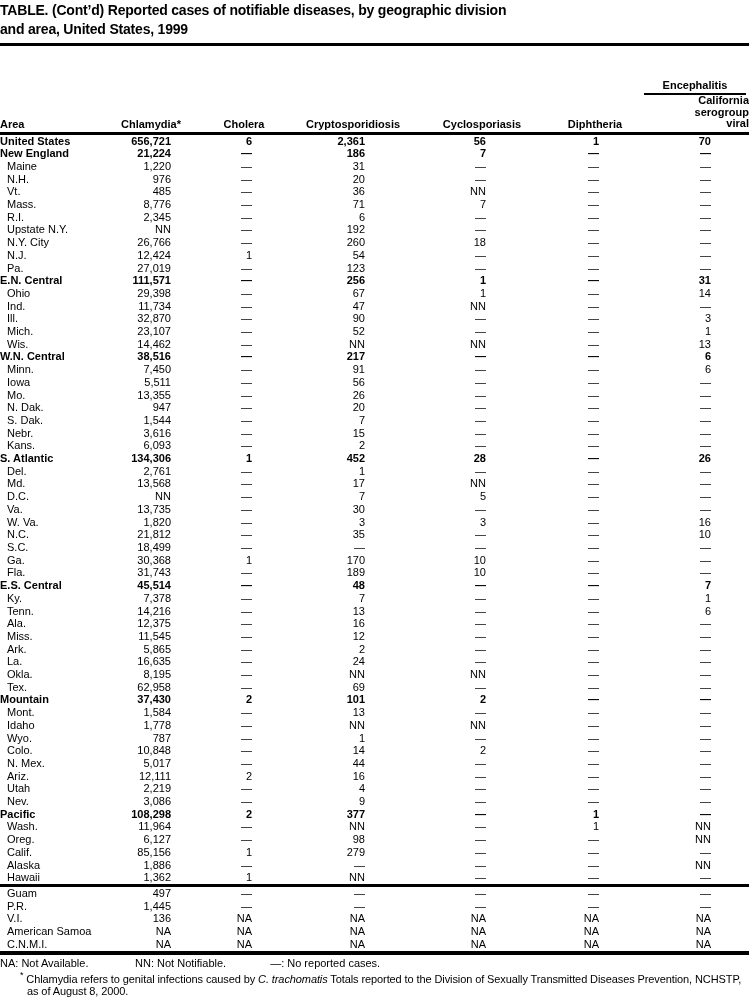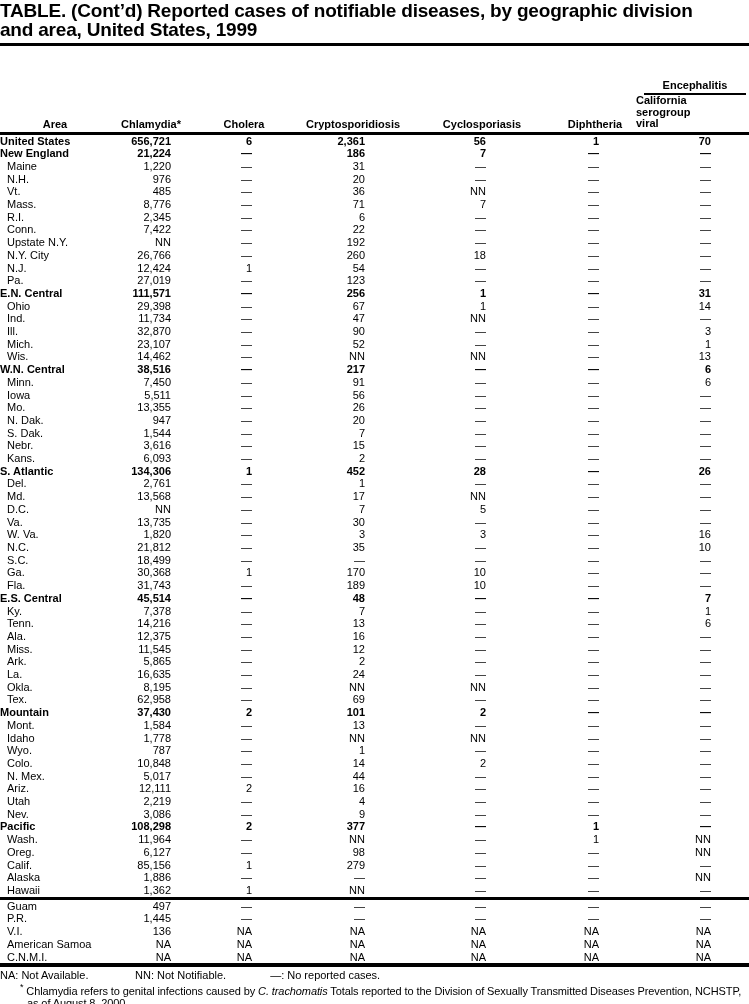--- a/index.html
+++ b/index.html
@@ -2,42 +2,42 @@
 <html><head>
 <meta charset="utf-8">
 <style>
   html,body { margin:0; padding:0; background:#fff; }
   .page {
     width:749px; height:1004px; position:relative; overflow:hidden;
     background:#fff; color:#000;
     font-family:"Liberation Sans","DejaVu Sans",sans-serif;
   }
   .title {
-    font-weight:bold; font-size:19px; line-height:19px;
+    font-weight:bold; font-size:14px; line-height:19px;
     letter-spacing:-0.2px; padding-top:1px;
   }
   .rule { background:#000; width:749px; }
   .rule.top    { height:3px; margin-top:4px; }
   .rule.bottom { height:4px; }
 
   table { border-collapse:collapse; table-layout:fixed; width:749px;margin-top:33px; }
   col.c-area{width:110px} col.c-chl{width:82px} col.c-cho{width:104px}
   col.c-cry{width:114px} col.c-cyc{width:144px} col.c-dip{width:82px}
   col.c-enc{width:113px}
 
   thead th { padding:0; font-size:11px; font-weight:bold; vertical-align:bottom; }
   tr.h1 th { height:16px; }
   .enc-line {
     border-bottom:2px solid #000; margin:0 3px 0 8px;
     text-align:center; font-size:11px; font-weight:bold; line-height:13px; padding-bottom:1px;
   }
   tr.h2 th { border-bottom:3px solid #000; padding-bottom:2px; }
-  tr.h2 th.h-area { text-align:center; }
+  tr.h2 th.h-area { text-align:left; }
   tr.h2 th { text-align:center; line-height:12px; }
-  .sub-line { display:block; text-align:left; line-height:11.5px; }
+  .sub-line { display:block; text-align:right; line-height:11.5px; }
 
   tbody td {
     font-size:11px; line-height:12.7px; height:12.7px;
     padding:0; white-space:nowrap; overflow:hidden;
   }
   tbody td:first-child { text-align:left; }
   tbody td:nth-child(2) { text-align:right; padding-right:21px; }
   tbody td:nth-child(3) { text-align:right; padding-right:44px; }
   tbody td:nth-child(4) { text-align:right; padding-right:45px; }
   tbody td:nth-child(5) { text-align:right; padding-right:68px; }
@@ -155,29 +155,20 @@
         <tr class="state">
           <td>R.I.</td>
           <td>2,345</td>
           <td>—</td>
           <td>6</td>
           <td>—</td>
           <td>—</td>
           <td>—</td>
         </tr>
         <tr class="state">
-          <td>Conn.</td>
-          <td>7,422</td>
-          <td>—</td>
-          <td>22</td>
-          <td>—</td>
-          <td>—</td>
-          <td>—</td>
-        </tr>
-        <tr class="state">
           <td>Upstate N.Y.</td>
           <td>NN</td>
           <td>—</td>
           <td>192</td>
           <td>—</td>
           <td>—</td>
           <td>—</td>
         </tr>
         <tr class="state">
           <td>N.Y. City</td>

